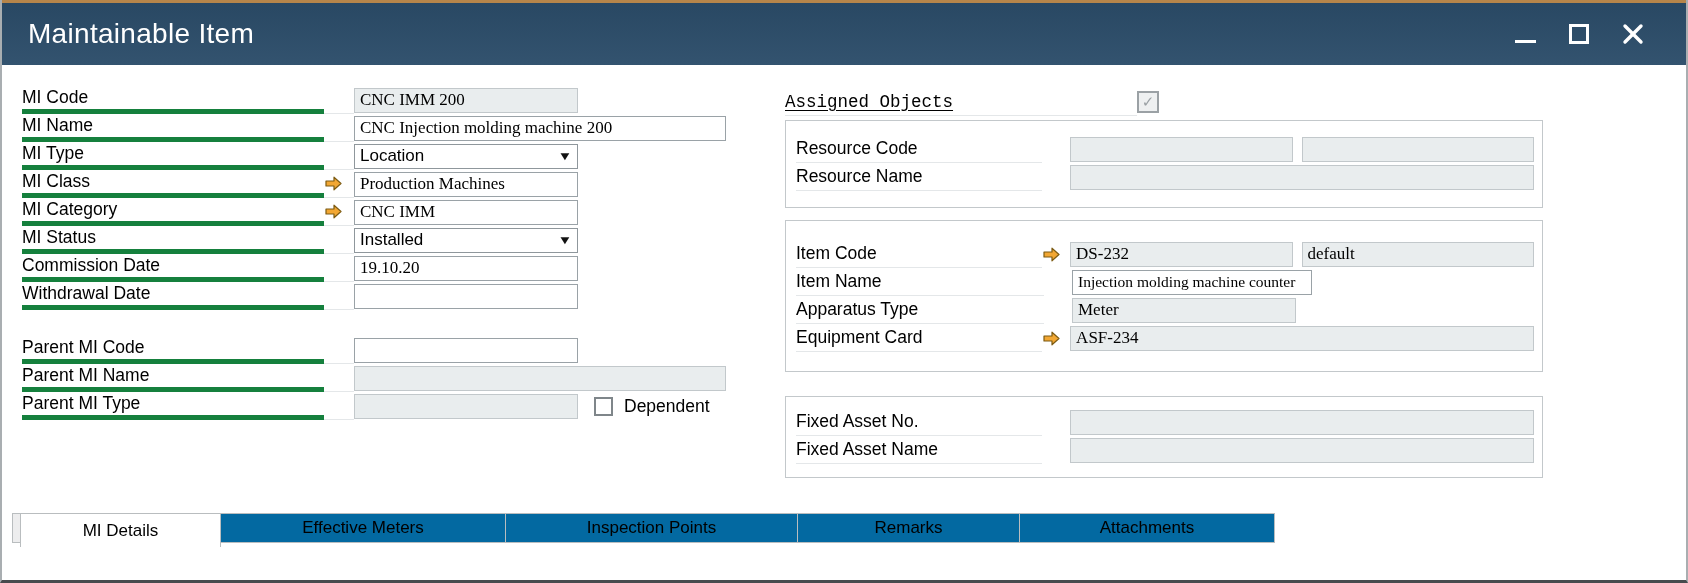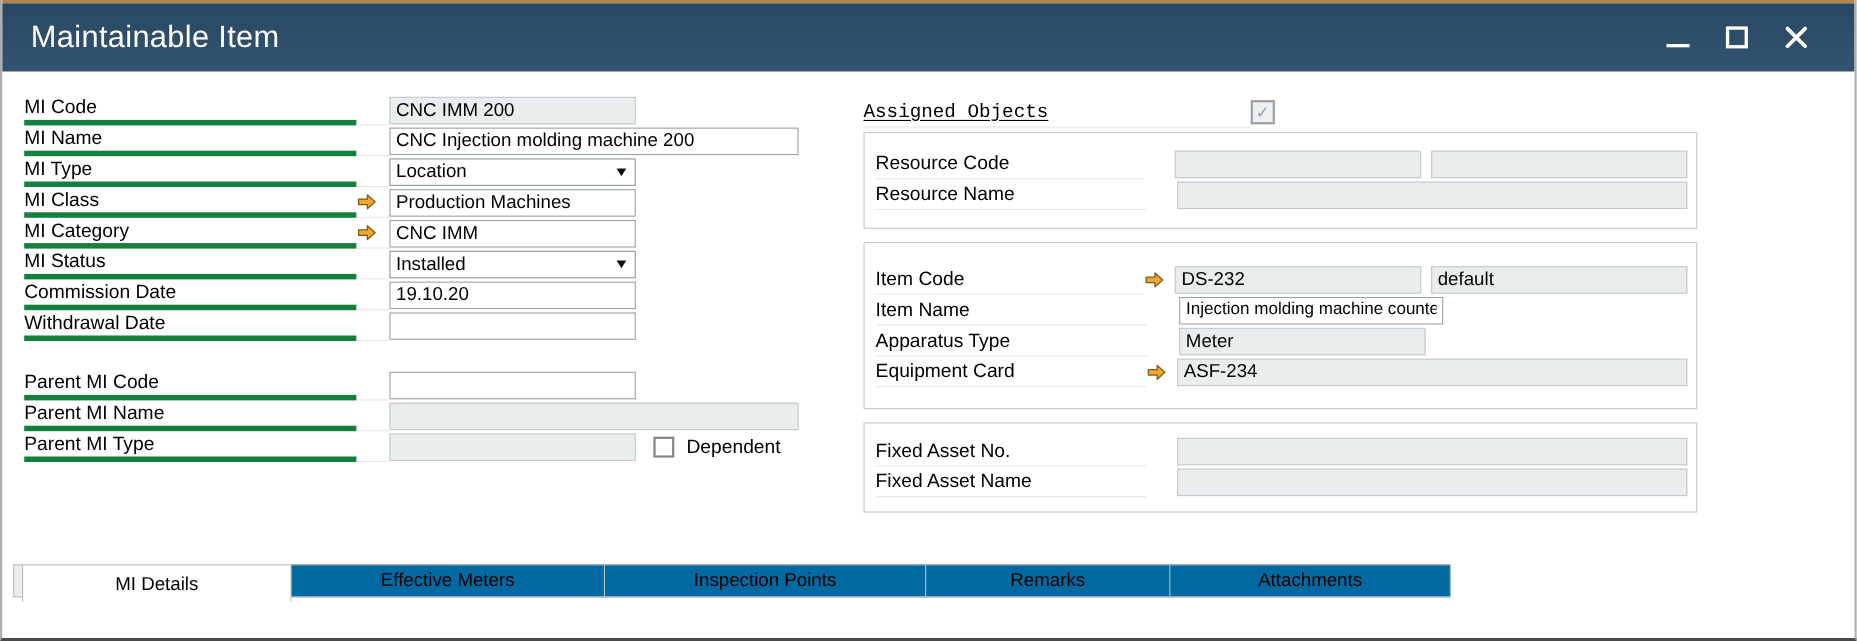--- a/index.html
+++ b/index.html
@@ -23,21 +23,21 @@
 
   
   .form-row { display:flex; align-items:center; height:28px; }
   .lbl { font-size:17.5px; color:#000; white-space:nowrap; }
   .lcell { width:302px; align-self:stretch; display:flex; align-items:center; border-bottom:5px solid #15803d; }
   .acell { width:30px; align-self:stretch; display:flex; align-items:center; border-bottom:1px solid #e4e7e9; }
   .spacer { height:26px; }
 
   .fld {
     height:25px; border:1px solid #9aa2a7; background:#fff;
-    font-family:Liberation Sans, sans-serif; font-size:17px; color:#000; padding:0 5px;
+    font-family:Liberation Serif, serif; font-size:17px; color:#000; padding:0 5px;
   }
   .fld.gray { background:#e9edee; border-color:#c2c8cb; }
   .w-std { width:224px; }
   .w-wide { width:372px; }
   .combo {
     width:224px; height:25px; border:1px solid #8f979c; background:#fff;
     display:flex; align-items:center; justify-content:space-between;
     padding:0 6px 0 5px; font-size:17px; cursor:default;
   }
   .tri { font-size:12px; color:#111; line-height:1; transform:scaleX(1.25); }
@@ -51,38 +51,38 @@
   .left-col { position:absolute; left:20px; top:86px; width:740px; }
   .dep-wrap { display:flex; align-items:center; margin-left:16px; gap:11px; }
 
   .right-col { position:absolute; left:783px; top:88px; width:758px; }
   .ao-lcell { width:352px; align-self:stretch; display:flex; align-items:center; border-bottom:1px solid #e4e7e9;font-family:Liberation Mono, monospace; }
   .ao-label { font-size:17.5px; text-decoration:underline; text-underline-offset:3px; }
 
   .gbox { position:absolute; left:783px; width:758px; border:1px solid #c3c8cb; background:#fff; padding-left:10px; padding-right:8px; }
   .box1 { top:120px; height:88px;  padding-top:14px; }
   .box2 { top:220px; height:152px; padding-top:19px; }
-  .box3 { top:384px; height:82px;  padding-top:11px; }
+  .box3 { top:396px; height:82px;  padding-top:11px; }
   .rlcell { width:248px; align-self:stretch; display:flex; align-items:center; border-bottom:1px solid #e4e7e9; }
   .racell { width:28px; align-self:stretch; display:flex; align-items:center; }
   .w-colA { width:224px; }
   .w-colB { width:234px; margin-left:9px; }
   .w-full { width:467px; }
 
   .arrow-icon { display:block; }
 
   
   .tabstrip { position:absolute; left:10px; top:513px; display:flex; align-items:flex-start; }
   .tabstub { width:8px; height:30px; background:#ededee; border:1px solid #b9bdbf; border-right:none; }
   .tab {
     height:30px; background:#0369a1; border:1px solid #b9bdbf; border-left:none;
     font-size:17px; display:flex; align-items:center; justify-content:center; cursor:pointer;
   }
   .tab.active { background:#fff; border-left:1px solid #b9bdbf; border-bottom:none; height:34px; }
-  .tab:nth-child(2){ width:245px; }
+  .tab:nth-child(2){ width:201px; }
   .tab:nth-child(3){ width:285px; }
   .tab:nth-child(4){ width:292px; }
   .tab:nth-child(5){ width:222px; }
   .tab:nth-child(6){ width:255px; }
 </style>
 </head>
 <body>
 
 <div class="window">
   <div class="accent"></div>

